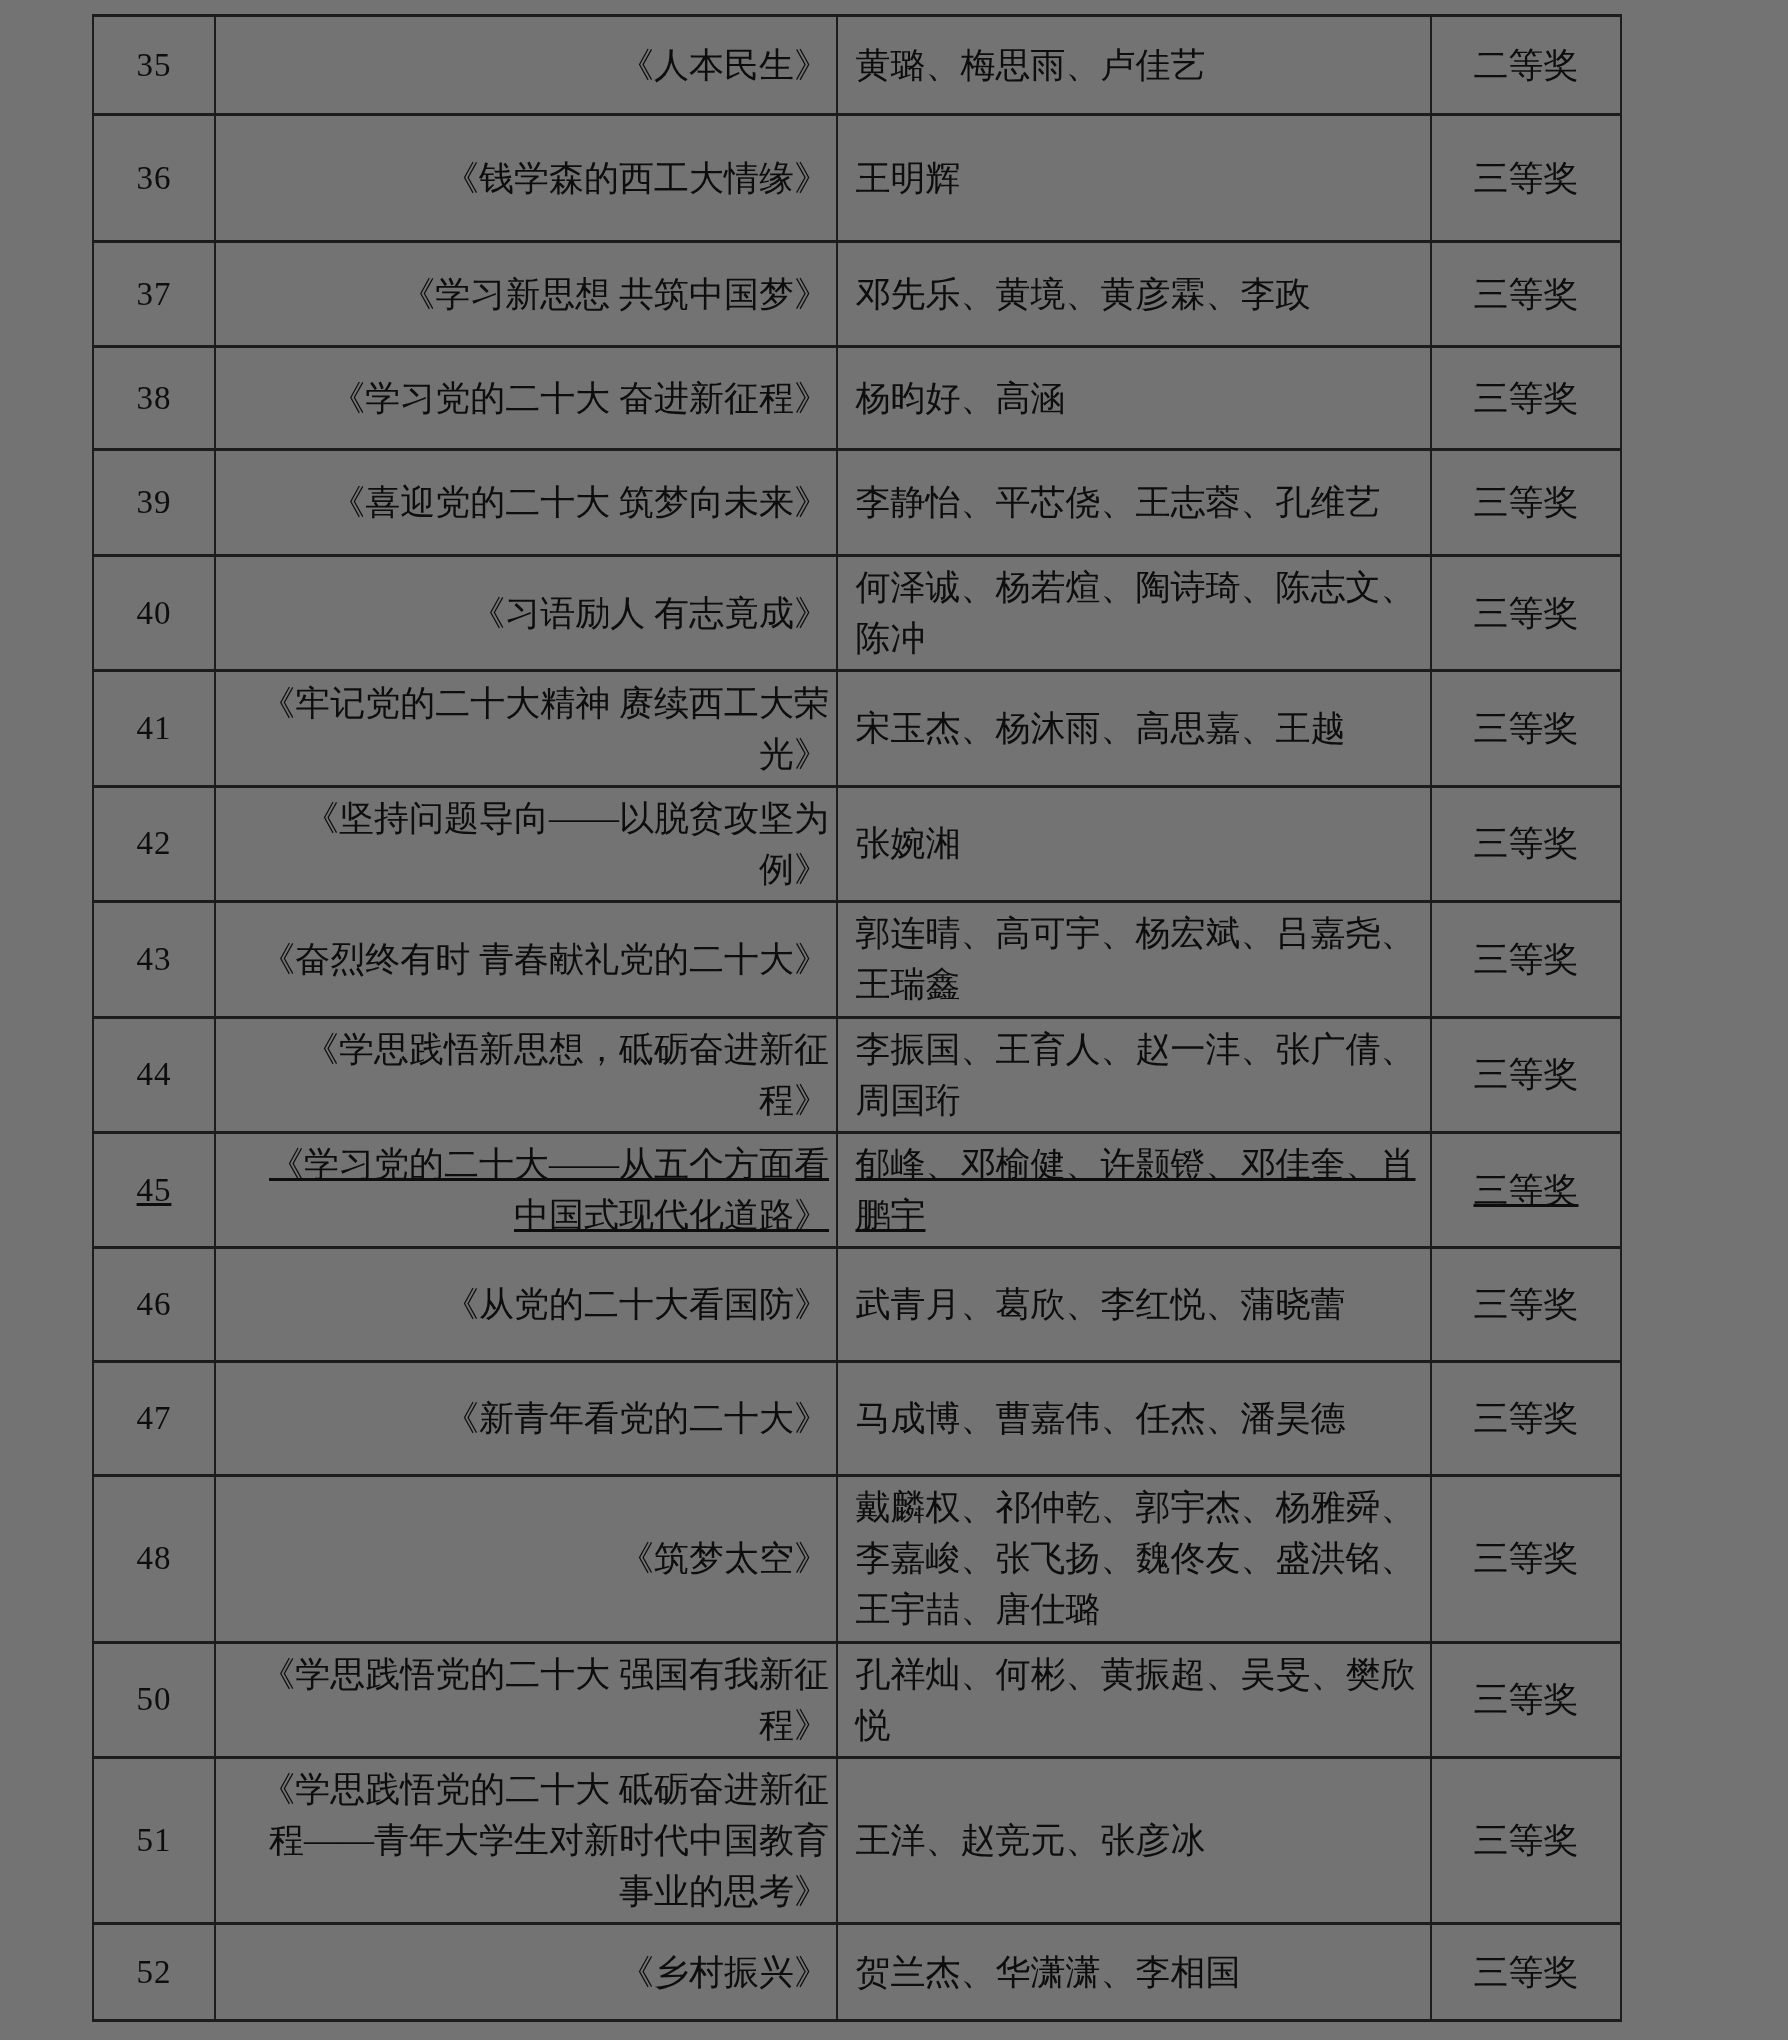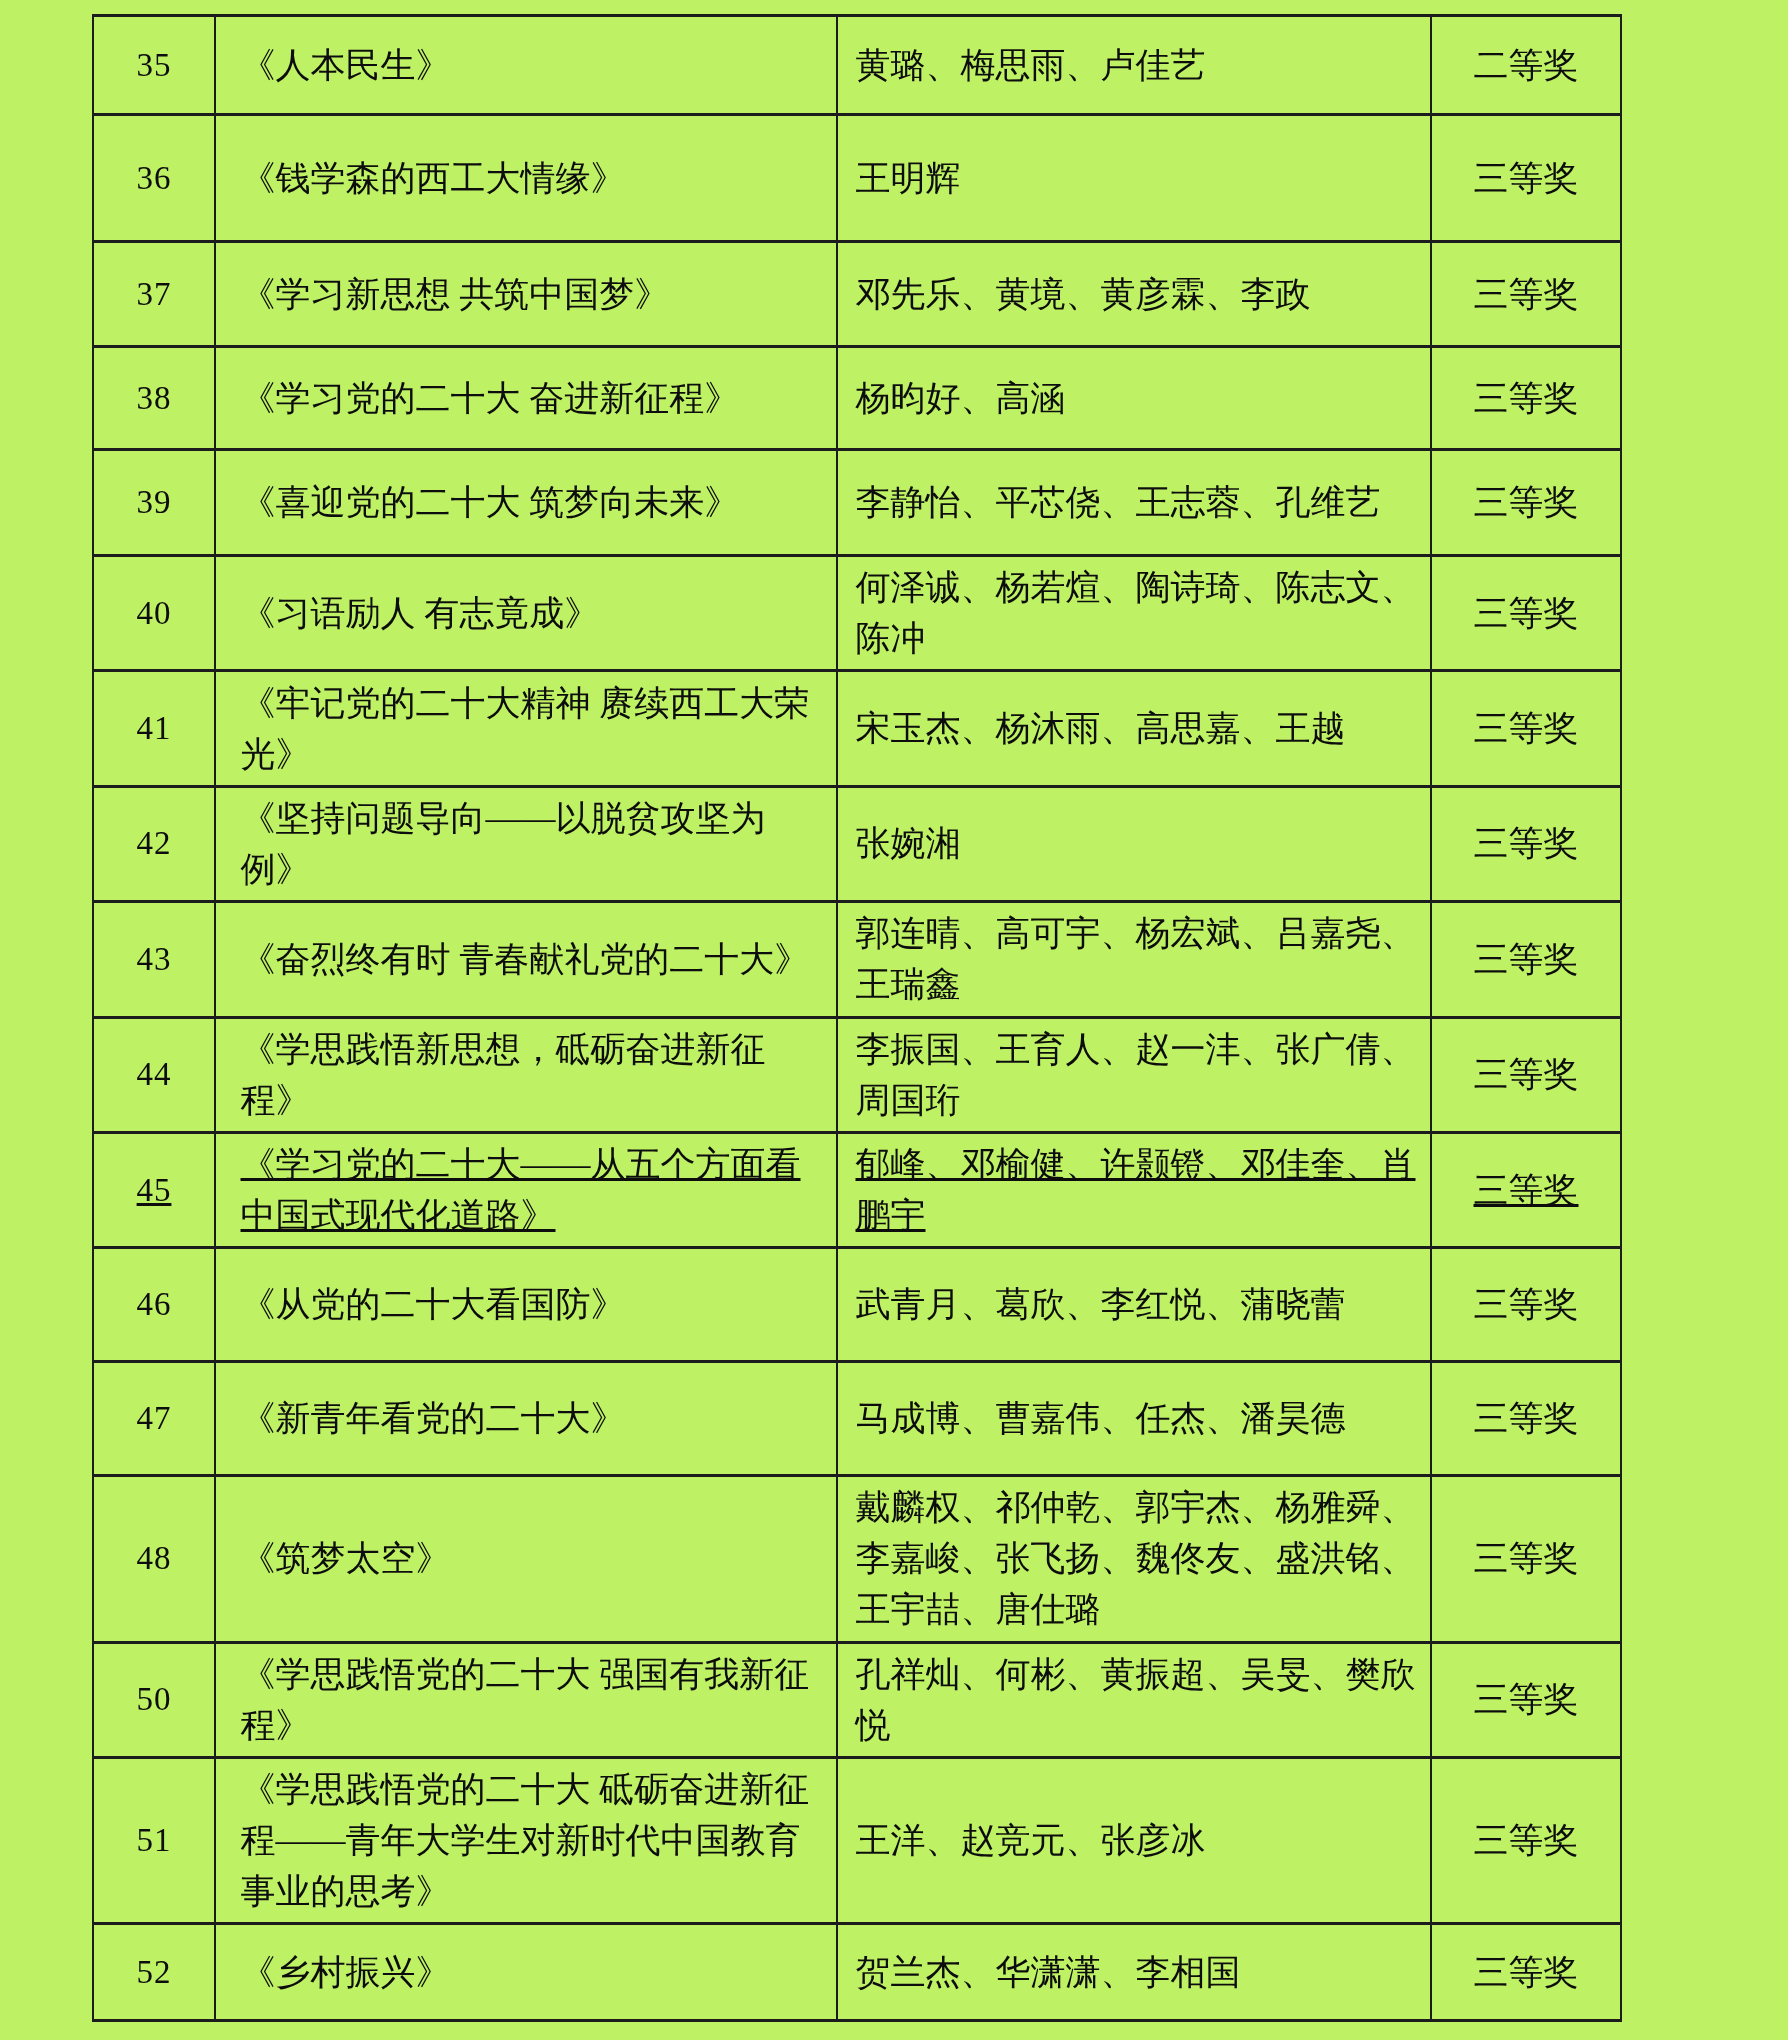--- a/index.html
+++ b/index.html
@@ -8,21 +8,21 @@
     background: #ffffff;
     width: 1789px;
     height: 2040px;
     font-family: "Liberation Serif", "DejaVu Serif", serif;
     color: #0d0d0d;
   }
   .sheet {
     position: relative;
     width: 1789px;
     height: 2040px;
-    background: #bef264;
+    background: #737373;
     overflow: hidden;
   }
   table.award-table {
     position: absolute;
     left: 92px;
     top: 14px;
     width: 1528px;
     border-collapse: collapse;
     table-layout: fixed;
   }
@@ -40,21 +40,21 @@
     padding: 5.2px 7px;
     word-break: normal;
     overflow-wrap: break-word;
   }
   td.cell-no {
     text-align: center;
     font-size: 33px;
     letter-spacing: 0.9px;
   }
   td.cell-title {
-    text-align: left;
+    text-align: right;
     padding-left: 24.5px;
   }
   td.cell-authors {
     text-align: left;
     padding-left: 17.5px;
   }
   td.cell-award {
     text-align: center;
   }
 </style>

